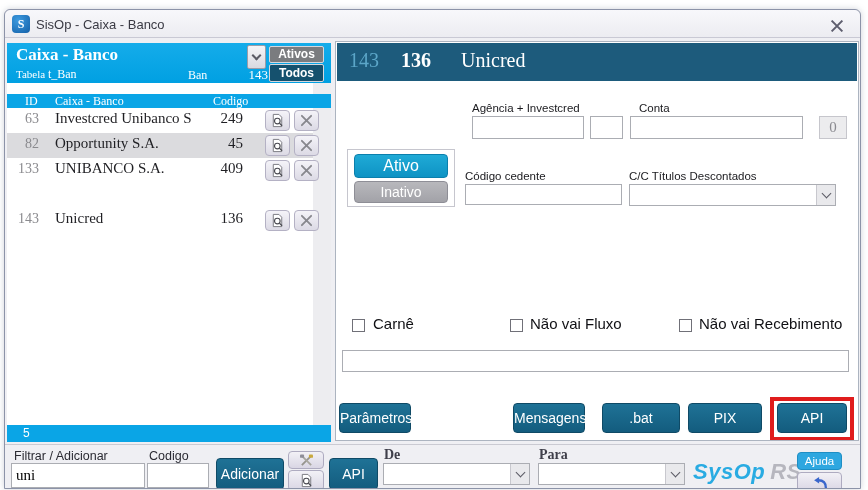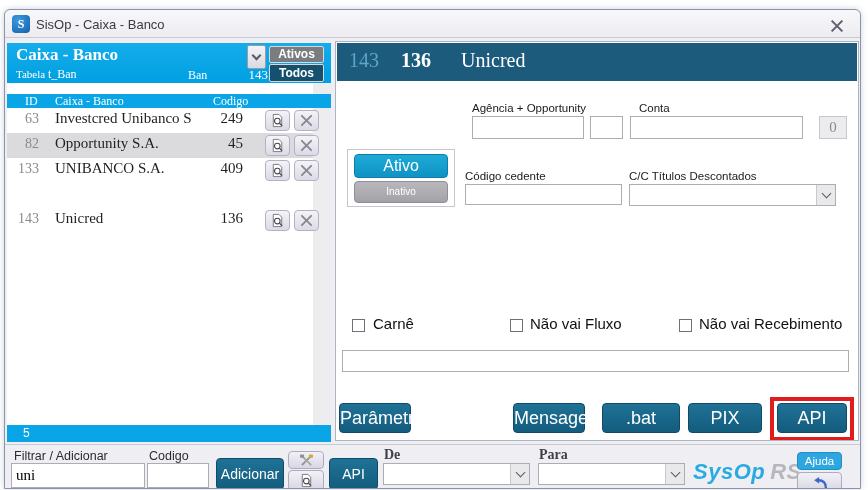--- a/index.html
+++ b/index.html
@@ -77,33 +77,33 @@
   .zero-box { position:absolute; left:483px; top:74px; width:28px; height:23px; background:#ECECEE;
               border:1px solid #C6C6CC; color:#8A8A90; font-size:15px; text-align:center; line-height:21px; }
 
   .grp { position:absolute; left:11px; top:107px; width:108px; height:58px;
          border:1px solid #C6C6CE; background:#fff; }
   .btn-ativo { position:absolute; left:6px; top:4px; width:94px; height:24px;
                background:linear-gradient(#1FAAD6,#0E93C4); border:1px solid #0B7FAC; border-radius:4px;
                color:#fff; font-size:16px; text-align:center; line-height:22px; cursor:pointer; }
   .btn-inativo { position:absolute; left:6px; top:31px; width:94px; height:22px;
                background:linear-gradient(#B8B8BC,#A2A2A8); border:1px solid #8E8E96; border-radius:4px;
-               color:#fff; font-size:10px; text-align:center; line-height:20px; cursor:pointer; }
+               color:#fff; font-size:14px; text-align:center; line-height:20px; cursor:pointer; }
 
   .sel { position:absolute; height:22px; background:#fff; border:1px solid #ABADB3; cursor:pointer; }
   .sel .dd { position:absolute; right:0; top:0; bottom:0; width:19px; background:#E9E9EC;
              border-left:1px solid #C8C8CE; display:flex; align-items:center; justify-content:center; }
   .sel .chev { border-color:#5A5A64; }
 
   .cb { position:absolute; width:13px; height:13px; border:1px solid #707078; background:#fff; cursor:pointer; }
   .cb-label { position:absolute; font-size:15px; color:#101014; white-space:nowrap; }
 
   .btn-teal { background:linear-gradient(#1F7296,#135C7E); border:1px solid #0F4A66; border-radius:4px;
               color:#fff; text-align:center; cursor:pointer; }
-  .act { position:absolute; top:361px; height:30px; font-size:18px; line-height:28px; }
+  .act { position:absolute; top:361px; height:30px; font-size:14px; line-height:28px; }
   .red-box { position:absolute; left:434px; top:355px; width:84px; height:44px;
              border:4px solid #E01C1C; }
 
   
   .bbar { position:absolute; left:0; top:434px; width:857px; height:46px;
           background:#EFEFF3; border-top:1px solid #CACAD2; }
   .blabel { position:absolute; font-size:12.5px; color:#2A2A32; }
   .bserif { font-family:"Liberation Serif",serif; font-weight:bold; color:#3F3F4A; font-size:14px; }
   .mini { position:absolute; background:linear-gradient(#F2F1F6,#D9D6E4); border:1px solid #AEABC0;
           border-radius:4px; display:flex; align-items:center; justify-content:center; cursor:pointer; }
@@ -224,21 +224,21 @@
 
   <div class="lp-footer">5</div>
 
   <div class="rp">
     <div class="rp-header">
       <span class="rp-id serif">143</span>
       <span class="rp-code serif">136</span>
       <span class="rp-name serif">Unicred</span>
     </div>
 
-    <div class="flabel" style="left:136px; top:60px">Agência + Opportunity</div>
+    <div class="flabel" style="left:136px; top:60px">Agência + Investcred</div>
     <div class="flabel" style="left:303px; top:60px">Conta</div>
     <input class="tin" style="left: 136px; top: 74px; width: 112px;">
     <input class="tin" style="left: 254px; top: 74px; width: 33px;">
     <input class="tin" style="left: 294px; top: 74px; width: 173px;">
     <div class="zero-box serif">0</div>
 
     <div class="grp">
       <div class="btn-ativo">Ativo</div>
       <div class="btn-inativo">Inativo</div>
     </div>

